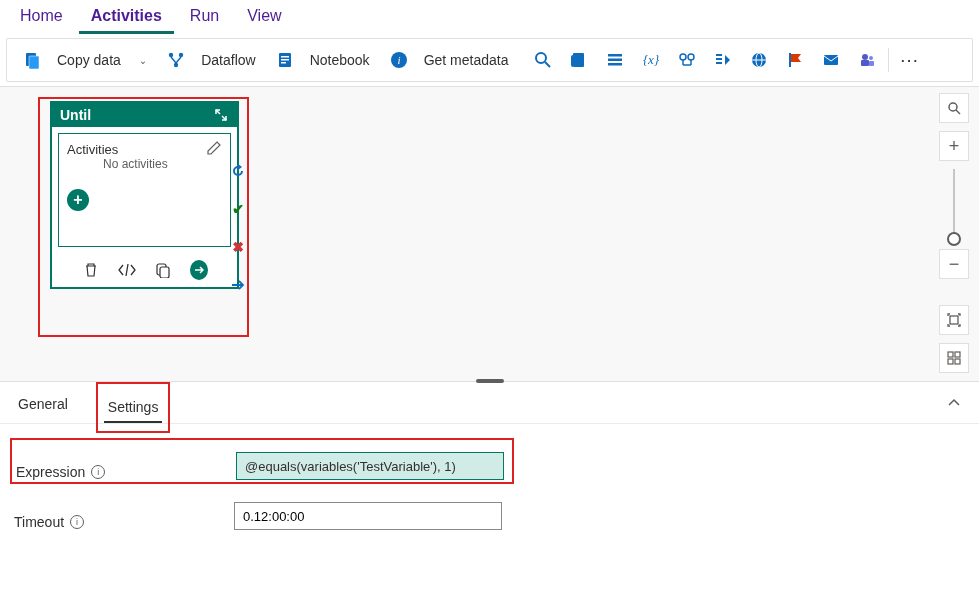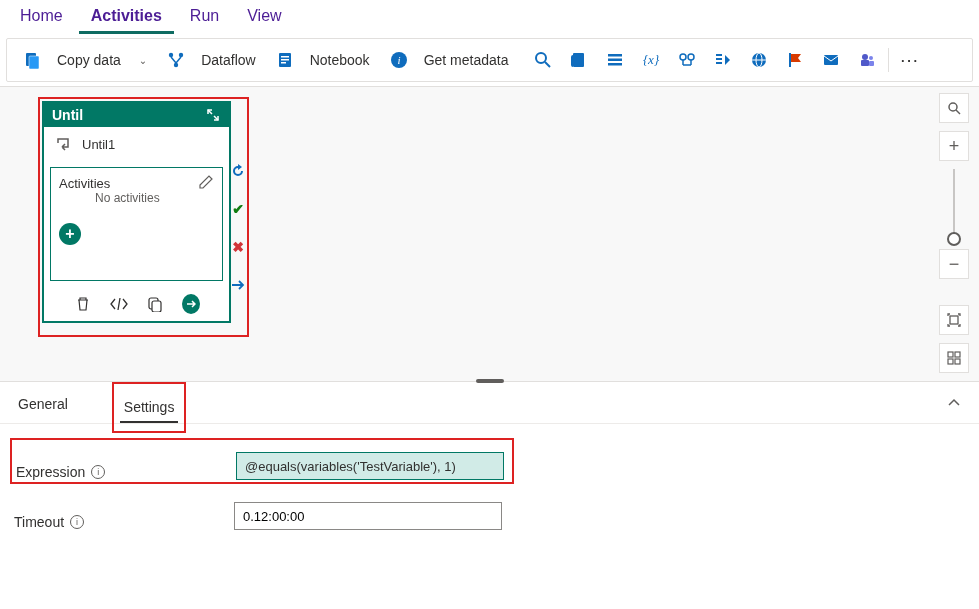--- a/index.html
+++ b/index.html
@@ -19,39 +19,39 @@
 
     .canvas-area { position: relative; height: 296px; background: #f8f8f8; border-top: 1px solid #e1dfdd; border-bottom: 1px solid #e1dfdd; margin-top: 4px; }
 
     .side-controls { position: absolute; right: 10px; top: 6px; display: flex; flex-direction: column; gap: 8px; align-items: center; }
     .side-btn { width: 30px; height: 30px; border: 1px solid #e1dfdd; background: #fff; display: flex; align-items: center; justify-content: center; cursor: pointer; }
     .slider-track { width: 2px; height: 72px; background: #c8c6c4; position: relative; }
     .slider-thumb { position: absolute; left: -6px; bottom: -5px; width: 14px; height: 14px; background: #fff; border: 2px solid #605e5c; border-radius: 50%; }
     .side-spacer { height: 10px; }
 
     .activity-card-wrap { position: absolute; left: 38px; top: 10px; width: 211px; height: 240px; border: 2px solid #d22; }
-    .activity-card { position: absolute; left: 2px; top: 2px; width: 189px; border: 2px solid #017865; background: #fff; }
+    .activity-card { position: absolute; left: 10px; top: 2px; width: 189px; border: 2px solid #017865; background: #fff; }
     .card-header { background: #017865; color: #fff; display: flex; align-items: center; justify-content: space-between; padding: 4px 8px; font-weight: 600; font-size: 14px; height: 24px; }
     .card-expand { width: 14px; height: 14px; cursor: pointer; }
     .card-title-row { display: flex; align-items: center; gap: 10px; padding: 8px 10px; }
     .loop-icon { width: 18px; height: 18px; }
     .inner-box { border: 1px solid #017865; padding: 8px 8px 12px 8px; margin: 6px 6px 8px 6px; position: relative; height: 114px; }
     .inner-label { font-size: 13px; color: #323130; }
     .inner-sub { font-size: 12px; color: #605e5c; margin-left: 36px; }
     .pencil { position: absolute; right: 8px; top: 6px; cursor: pointer; }
     .add-circle { width: 22px; height: 22px; background: #017865; border-radius: 50%; color: #fff; display: flex; align-items: center; justify-content: center; font-size: 16px; font-weight: bold; margin-top: 18px; cursor: pointer; }
     .card-footer { display: flex; align-items: center; justify-content: center; gap: 18px; padding: 6px 0 8px 0; }
     .footer-icon { width: 18px; height: 18px; cursor: pointer; display: flex; align-items: center; justify-content: center; }
     .run-circle { width: 20px; height: 20px; background: #017865; border-radius: 50%; display: flex; align-items: center; justify-content: center; }
 
     .port-icons { position: absolute; right: 1px; top: 64px; display: flex; flex-direction: column; gap: 22px; }
     .port-icon { width: 16px; height: 16px; display: flex; align-items: center; justify-content: center; font-size: 14px; }
 
     .panel-drag { width: 28px; height: 4px; background: #605e5c; margin: 0 auto; border-radius: 2px; position: relative; top: -3px; }
-    .panel-tabs { display: flex; align-items: center; padding: 6px 14px 0 14px; gap: 40px; position: relative; border-bottom: 1px solid #edebe9; height: 38px; }
+    .panel-tabs { display: flex; align-items: center; padding: 6px 14px 0 14px; gap: 24px; position: relative; border-bottom: 1px solid #edebe9; height: 38px; }
     .panel-tab { padding: 4px 4px 10px 4px; cursor: pointer; font-size: 14px; border-bottom: 2px solid transparent; }
     .panel-tab.active { border-bottom: 2px solid #323130; font-weight: 400; }
     .settings-highlight { border: 2px solid #d22; padding: 2px 6px 8px 6px; }
     .collapse-chevron { position: absolute; right: 18px; top: 10px; cursor: pointer; }
 
     .panel-body { padding: 14px; }
     .form-row { display: flex; align-items: flex-end; height: 38px; }
     .form-label-cell { width: 220px; display: flex; align-items: center; gap: 6px; font-size: 14px; }
     .info-icon { width: 14px; height: 14px; border: 1px solid #605e5c; border-radius: 50%; font-size: 9px; color: #605e5c; display: inline-flex; align-items: center; justify-content: center; }
     .form-input-cell { width: 268px; }
@@ -193,28 +193,20 @@
     <div class="activity-card">
       <div class="card-header">
         <span>Until</span>
         <span class="card-expand">
           <svg width="12" height="12" viewBox="0 0 12 12">
               <path d="M1 5 L1 1 L5 1 M11 7 L11 11 L7 11" stroke="#fff" stroke-width="1.5" fill="none"></path>
               <path d="M1 1 L5 5 M11 11 L7 7" stroke="#fff" stroke-width="1.5"></path>
             </svg>
         </span>
       </div>
-      <div class="card-title-row">
-        <span class="loop-icon">
-          <svg width="18" height="18" viewBox="0 0 18 18">
-              <path d="M4 8 L4 4 L14 4 L14 12 L8 12 M8 12 L11 9 M8 12 L11 15" stroke="#605e5c" stroke-width="1.5" fill="none"></path>
-            </svg>
-        </span>
-        <span>Until1</span>
-      </div>
       <div class="inner-box">
         <div class="inner-label">Activities</div>
         <div class="inner-sub">No activities</div>
         <div class="pencil">
           <svg width="16" height="16" viewBox="0 0 16 16">
               <path d="M2 14 L2 11 L11 2 L14 5 L5 14 Z" fill="none" stroke="#605e5c" stroke-width="1.2"></path>
             </svg>
         </div>
         <div class="add-circle">+</div>
       </div>

